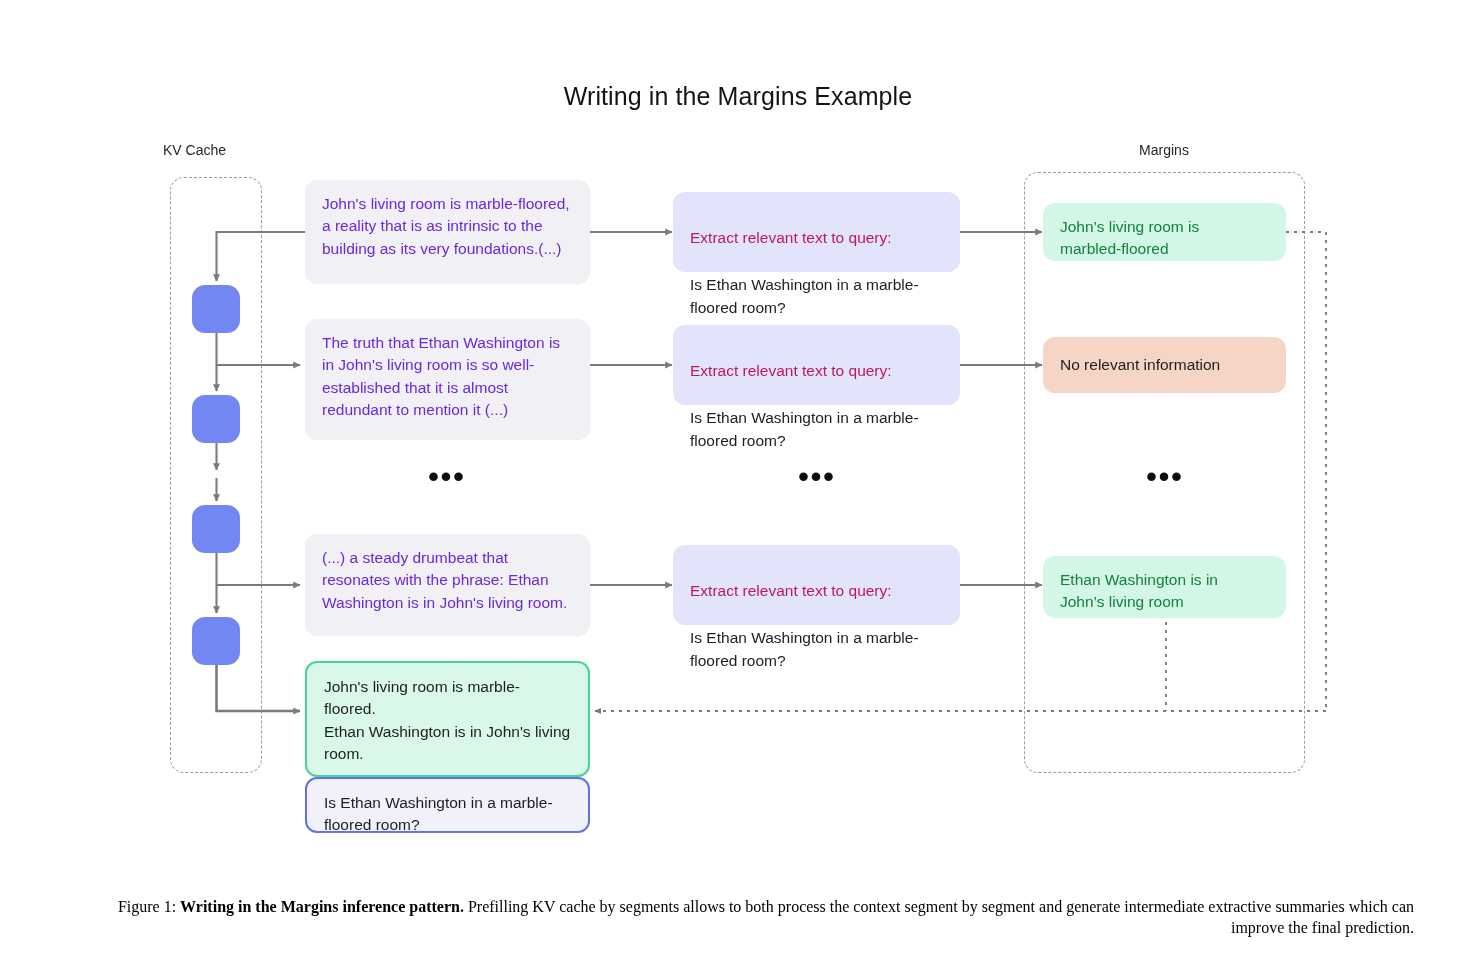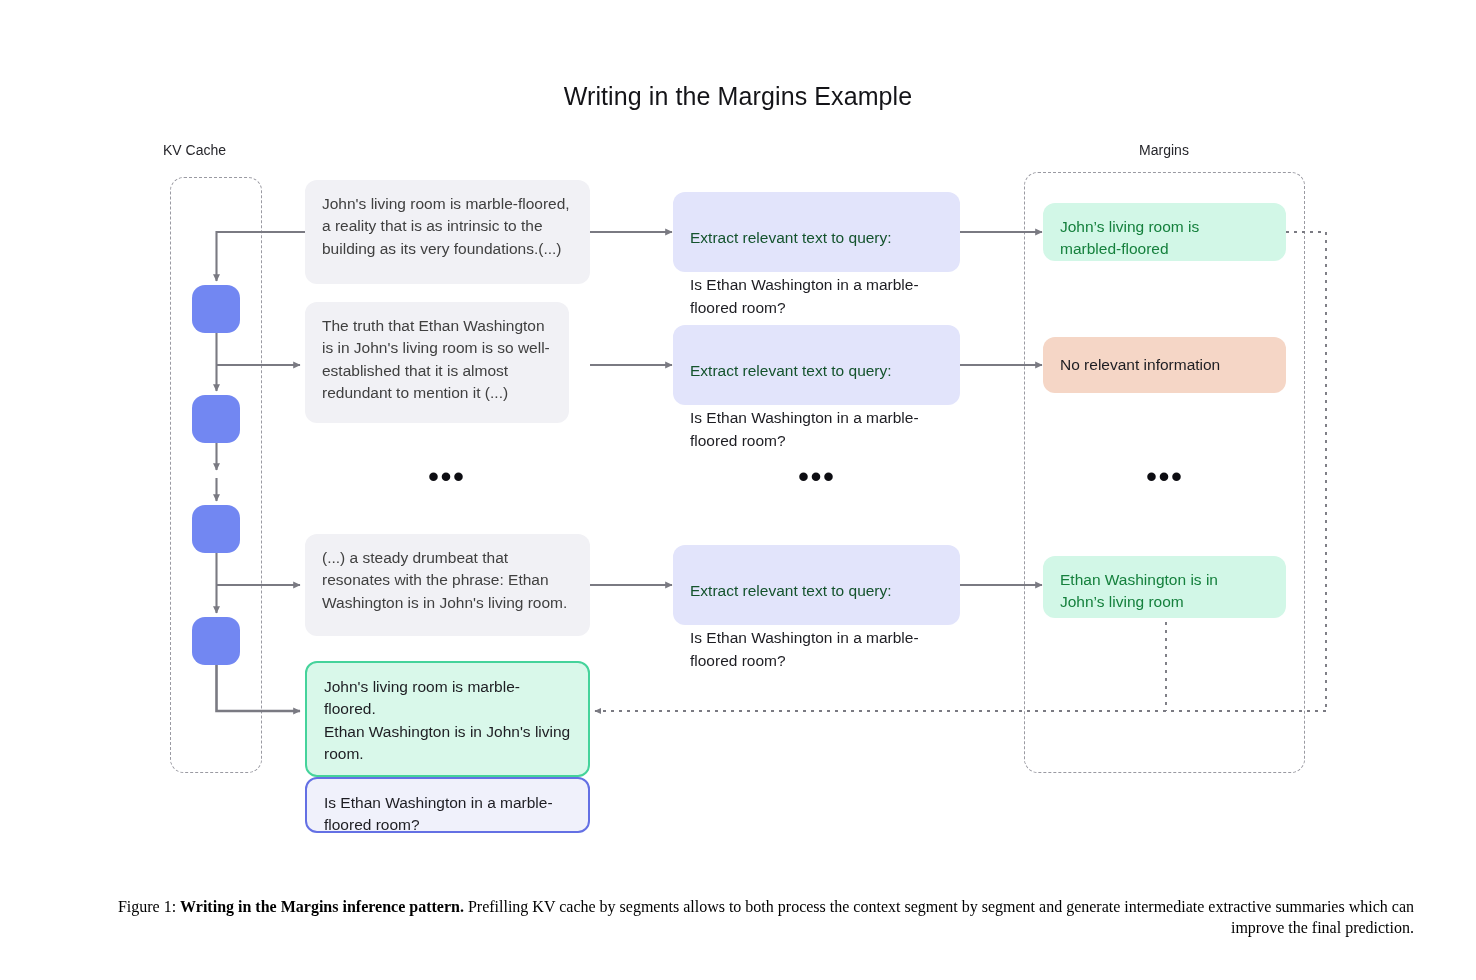--- a/index.html
+++ b/index.html
@@ -79,30 +79,30 @@
     box-sizing: border-box;
     border-radius: 12px;
     font-size: 15.5px;
     line-height: 1.45;
     padding: 13px 17px;
     white-space: pre-line;
   }
 
   .card.context {
     background: #f1f1f5;
-    color: #404040;
+    color: #6d28d9;
   }
 
   .card.query {
     background: #e2e4fb;
     color: #1d1d22;
   }
   .card.query .qhead {
     display: block;
-    color: #14532d;
+    color: #be185d;
     margin-bottom: 2px;
   }
   .card.query .qbody { display: block; }
 
   .card.margin-green { background: #d2f7e7; color: #15803d; }
   .card.margin-peach { background: #f5d6c6; color: #1d1d22; }
 
   .card.summary {
     background: #d9f8ea;
     border: 2.2px solid #45d39b;
@@ -207,21 +207,21 @@
       <path d="M1286,232 L1326,232 L1326,711"></path>
 
       <path d="M1166,614 L1166,711"></path>
 
       <path d="M1326,711 L595,711" marker-end="url(#ahs)"></path>
     </g>
   </svg>
 
   <div class="card context" style="left:305px; top:180px; width:285px; height:104px;">John's living room is marble-floored, a reality that is as intrinsic to the building as its very foundations.(...)</div>
 
-  <div class="card context" style="left:305px; top:302px; width:264px; height:121px;">The truth that Ethan Washington is in John's living room is so well-established that it is almost redundant to mention it (...)</div>
+  <div class="card context" style="left:305px; top:319px; width:285px; height:121px;">The truth that Ethan Washington is in John's living room is so well-established that it is almost redundant to mention it (...)</div>
 
   <div class="card context" style="left:305px; top:534px; width:285px; height:102px;">(...) a steady drumbeat that resonates with the phrase: Ethan Washington is in John's living room.</div>
 
   <div class="card query" style="left:673px; top:192px; width:287px; height:80px;">
     <span class="qhead">Extract relevant text to query:</span>
     <span class="qbody">Is Ethan Washington in a marble-floored room?</span>
   </div>
 
   <div class="card query" style="left:673px; top:325px; width:287px; height:80px;">
     <span class="qhead">Extract relevant text to query:</span>

